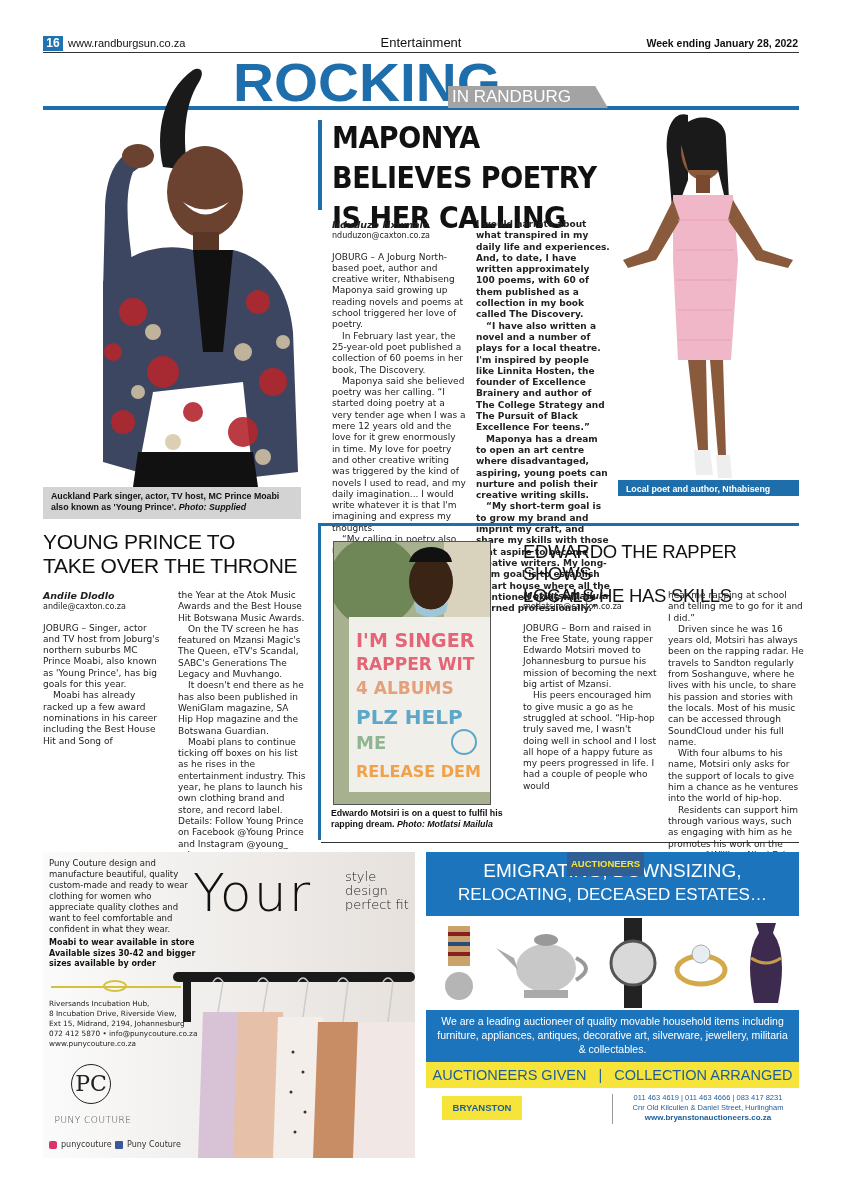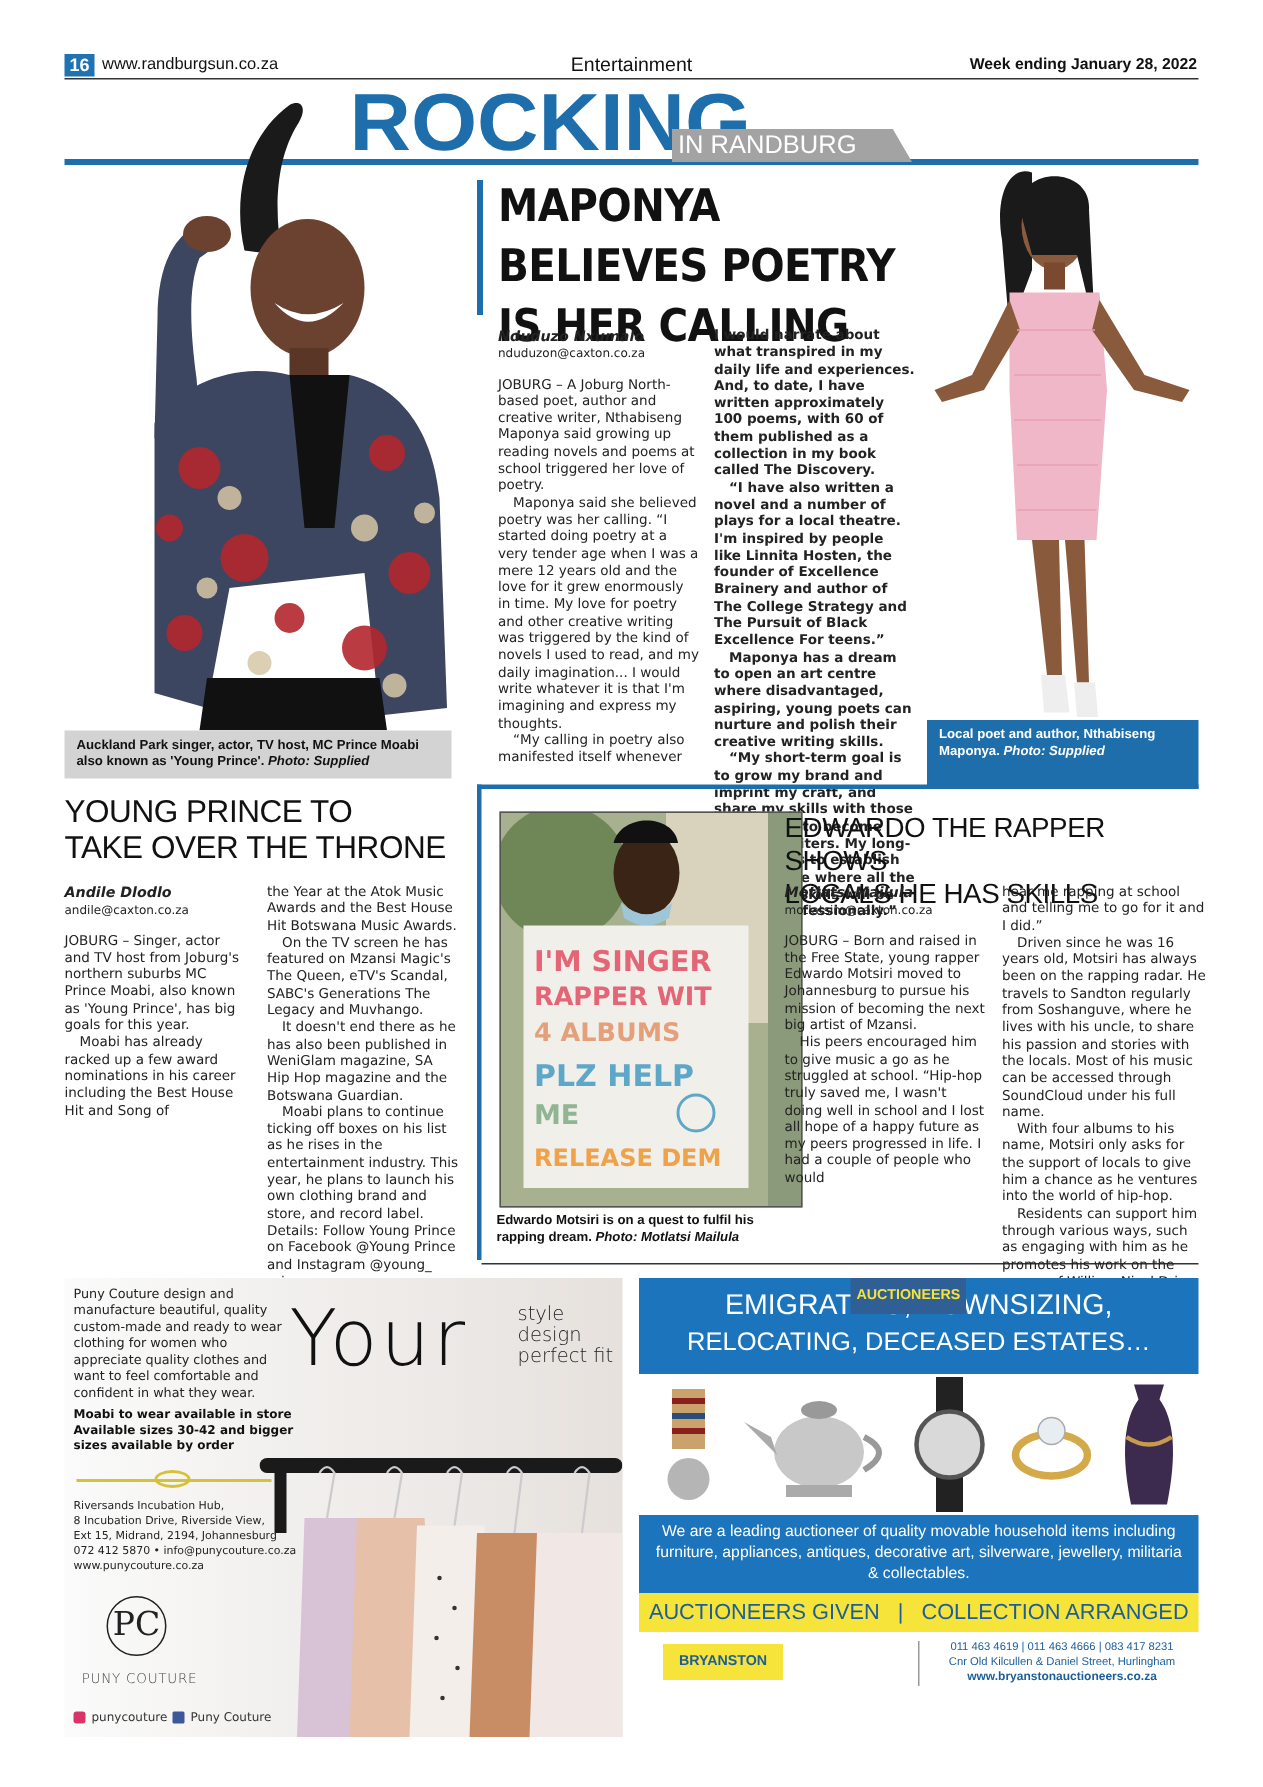--- a/index.html
+++ b/index.html
@@ -99,20 +99,21 @@
   <i>Photo: Supplied</i>
 </div>
 
 <div class="abs vbar"></div>
 <div class="abs headline">MAPONYA BELIEVES POETRY IS HER CALLING</div>
 
 <div class="abs col" style="left:332px; top:219px; width:134px;">
   <div class="byname">Nduduzo Nxumalo</div>
   <div class="byemail">nduduzon@caxton.co.za</div>
   <p>JOBURG – A Joburg North-based poet, author and creative writer, Nthabiseng Maponya said growing up reading novels and poems at school triggered her love of poetry.</p>
+  <p>In February last year, the 25-year-old poet published a collection of 60 poems in her book, The Discovery.</p>
   <p>Maponya said she believed poetry was her calling. “I started doing poetry at a very tender age when I was a mere 12 years old and the love for it grew enormously in time. My love for poetry and other creative writing was triggered by the kind of novels I used to read, and my daily imagination... I would write whatever it is that I'm imagining and express my thoughts.</p>
   <p>“My calling in poetry also manifested itself whenever</p>
 </div>
 <div class="abs col" style="left:476px; top:219px; width:134px;font-weight:bold;">
   <p>I would narrate about what transpired in my daily life and experiences. And, to date, I have written approximately 100 poems, with 60 of them published as a collection in my book called The Discovery.</p>
   <p>“I have also written a novel and a number of plays for a local theatre. I'm inspired by people like Linnita Hosten, the founder of Excellence Brainery and author of The College Strategy and The Pursuit of Black Excellence For teens.”</p>
   <p>Maponya has a dream to open an art centre where disadvantaged, aspiring, young poets can nurture and polish their creative writing skills.</p>
   <p>“My short-term goal is to grow my brand and imprint my craft, and share my skills with those that aspire to become creative writers. My long-term goal is to establish an art house where all the mentioned skills will be learned professionally.”</p>
 </div>
 
@@ -131,21 +132,21 @@
     <path d="M98 345 L 112 345 L 114 368 L 100 368 Z" fill="#eee"></path>
     <g stroke="#e99fb5" stroke-width="1" fill="none">
       <path d="M60 110 L 112 110"></path>
         <path d="M58 140 L 116 140"></path>
         <path d="M58 170 L 116 170"></path>
         <path d="M60 200 L 114 200"></path>
         <path d="M60 230 L 113 230"></path>
     </g>
   </svg>
 </div>
-<div class="abs caption" style="left:618px; top:480px; width:181px; height:46px; background:#1e6eab; color:#fff;">
+<div class="abs caption" style="left:618px; top:480px; width:181px; height:16px; background:#1e6eab; color:#fff;">
   <span>Local poet and author, Nthabiseng Maponya.</span>
   <i>Photo: Supplied</i>
 </div>
 
 <div class="abs hline" style="left:318px; top:523px; width:481px; height:3px;"></div>
 <div class="abs hline" style="left:318px; top:523px; width:3px; height:317px;"></div>
 <div class="abs" style="left:321px; top:842px; width:478px; height:1px; background:#333;"></div>
 
 <div class="abs sub-head" style="left:43px; top:530px; width:270px;">
   <div>YOUNG PRINCE TO</div>
@@ -157,21 +158,21 @@
   <p>JOBURG – Singer, actor and TV host from Joburg's northern suburbs MC Prince Moabi, also known as 'Young Prince', has big goals for this year.</p>
   <p>Moabi has already racked up a few award nominations in his career including the Best House Hit and Song of</p>
 </div>
 <div class="abs col" style="left:178px; top:590px; width:128px;">
   <p>the Year at the Atok Music Awards and the Best House Hit Botswana Music Awards.</p>
   <p>On the TV screen he has featured on Mzansi Magic's The Queen, eTV's Scandal, SABC's Generations The Legacy and Muvhango.</p>
   <p>It doesn't end there as he has also been published in WeniGlam magazine, SA Hip Hop magazine and the Botswana Guardian.</p>
   <p>Moabi plans to continue ticking off boxes on his list as he rises in the entertainment industry. This year, he plans to launch his own clothing brand and store, and record label. Details: Follow Young Prince on Facebook @Young Prince and Instagram @young_ prinzy</p>
 </div>
 
-<div class="abs photo" style="left:333px; top:541px; width:202px; height:264px; background:#8b9a7a; border:1px solid #555;text-decoration:underline;">
+<div class="abs photo" style="left:333px; top:541px; width:158px; height:264px; background:#8b9a7a; border:1px solid #555;text-decoration:underline;">
   <svg width="178" height="264" viewBox="0 0 178 264">
     <rect width="178" height="264" fill="#a7b08f"></rect>
     <rect x="110" y="0" width="68" height="140" fill="#d9d2bd"></rect>
     <circle cx="40" cy="40" r="45" fill="#6f8757"></circle>
     <ellipse cx="97" cy="40" rx="22" ry="28" fill="#3a2416"></ellipse>
     <path d="M75 20 C 80 0, 115 0, 118 20 Z" fill="#111"></path>
     <path d="M80 60 Q 97 75 114 60 L 112 70 Q 97 80 82 70 Z" fill="#9fc6d8"></path>
     <rect x="15" y="75" width="150" height="175" fill="#f1efea"></rect>
     <text x="22" y="105" font-family="DejaVu Sans, sans-serif" font-size="19" font-weight="bold" fill="#e46575">I'M SINGER</text>
     <text x="22" y="128" font-family="DejaVu Sans, sans-serif" font-size="17" font-weight="bold" fill="#e46575">RAPPER WIT</text>

